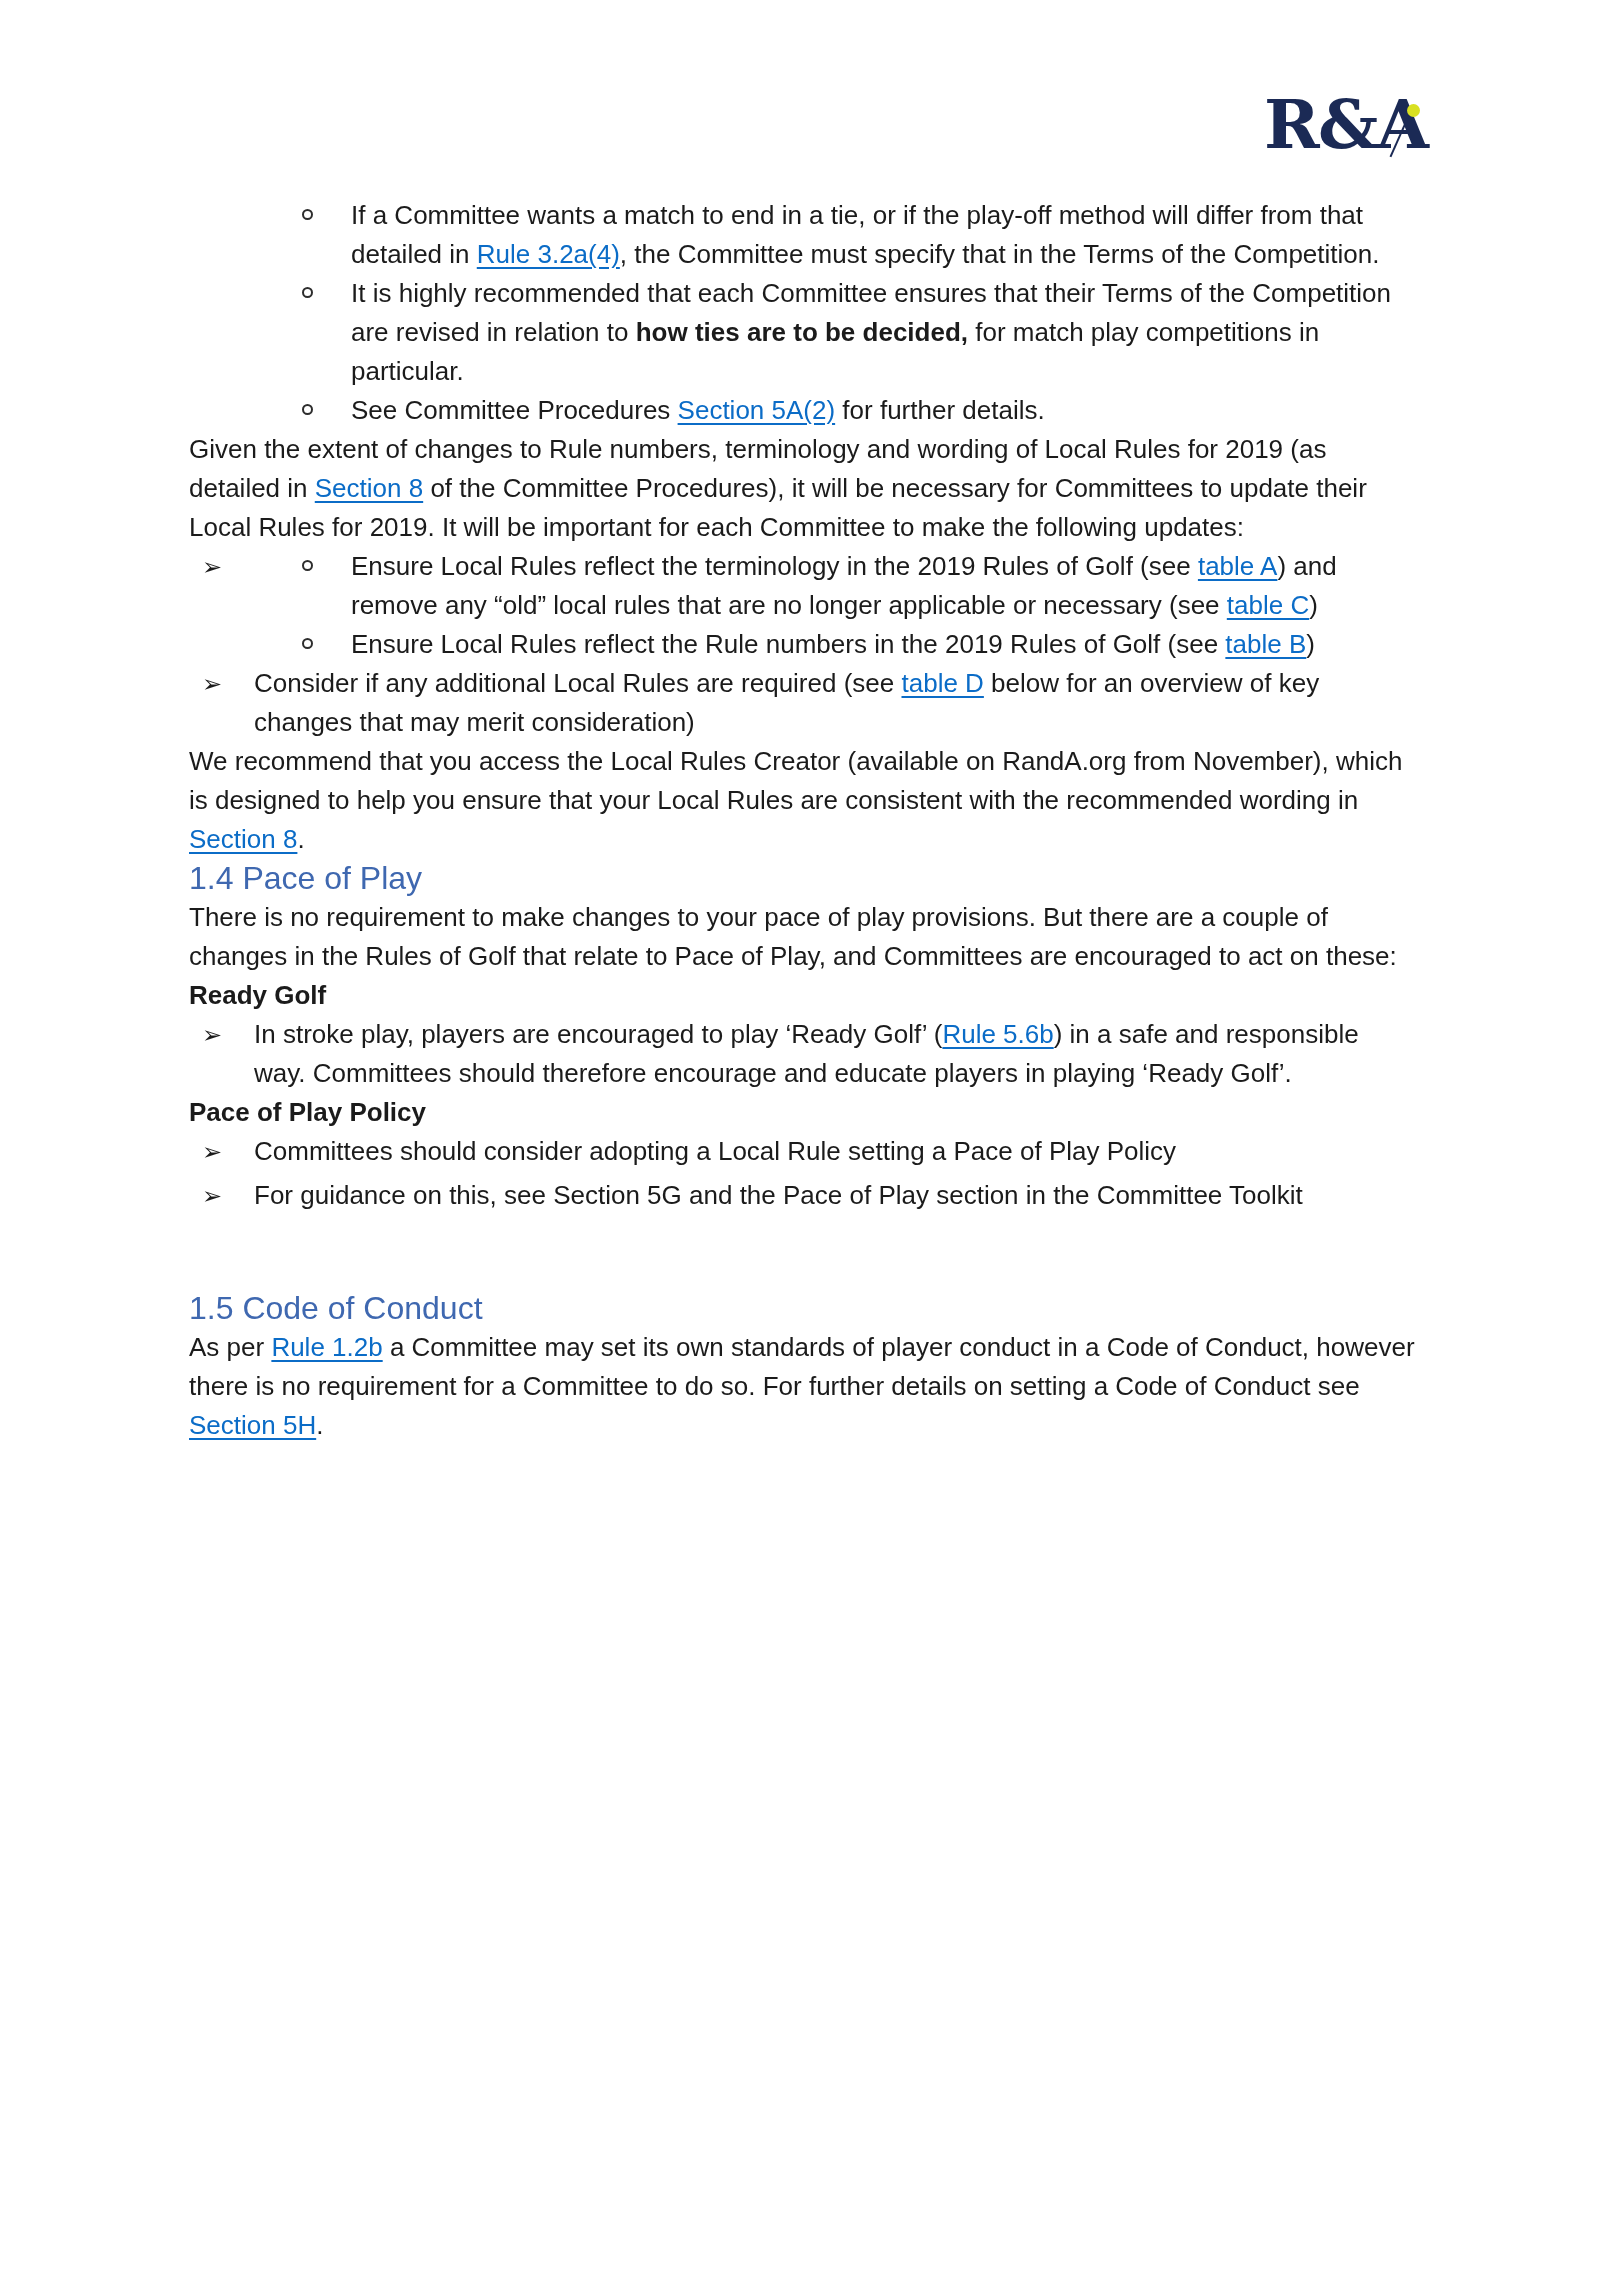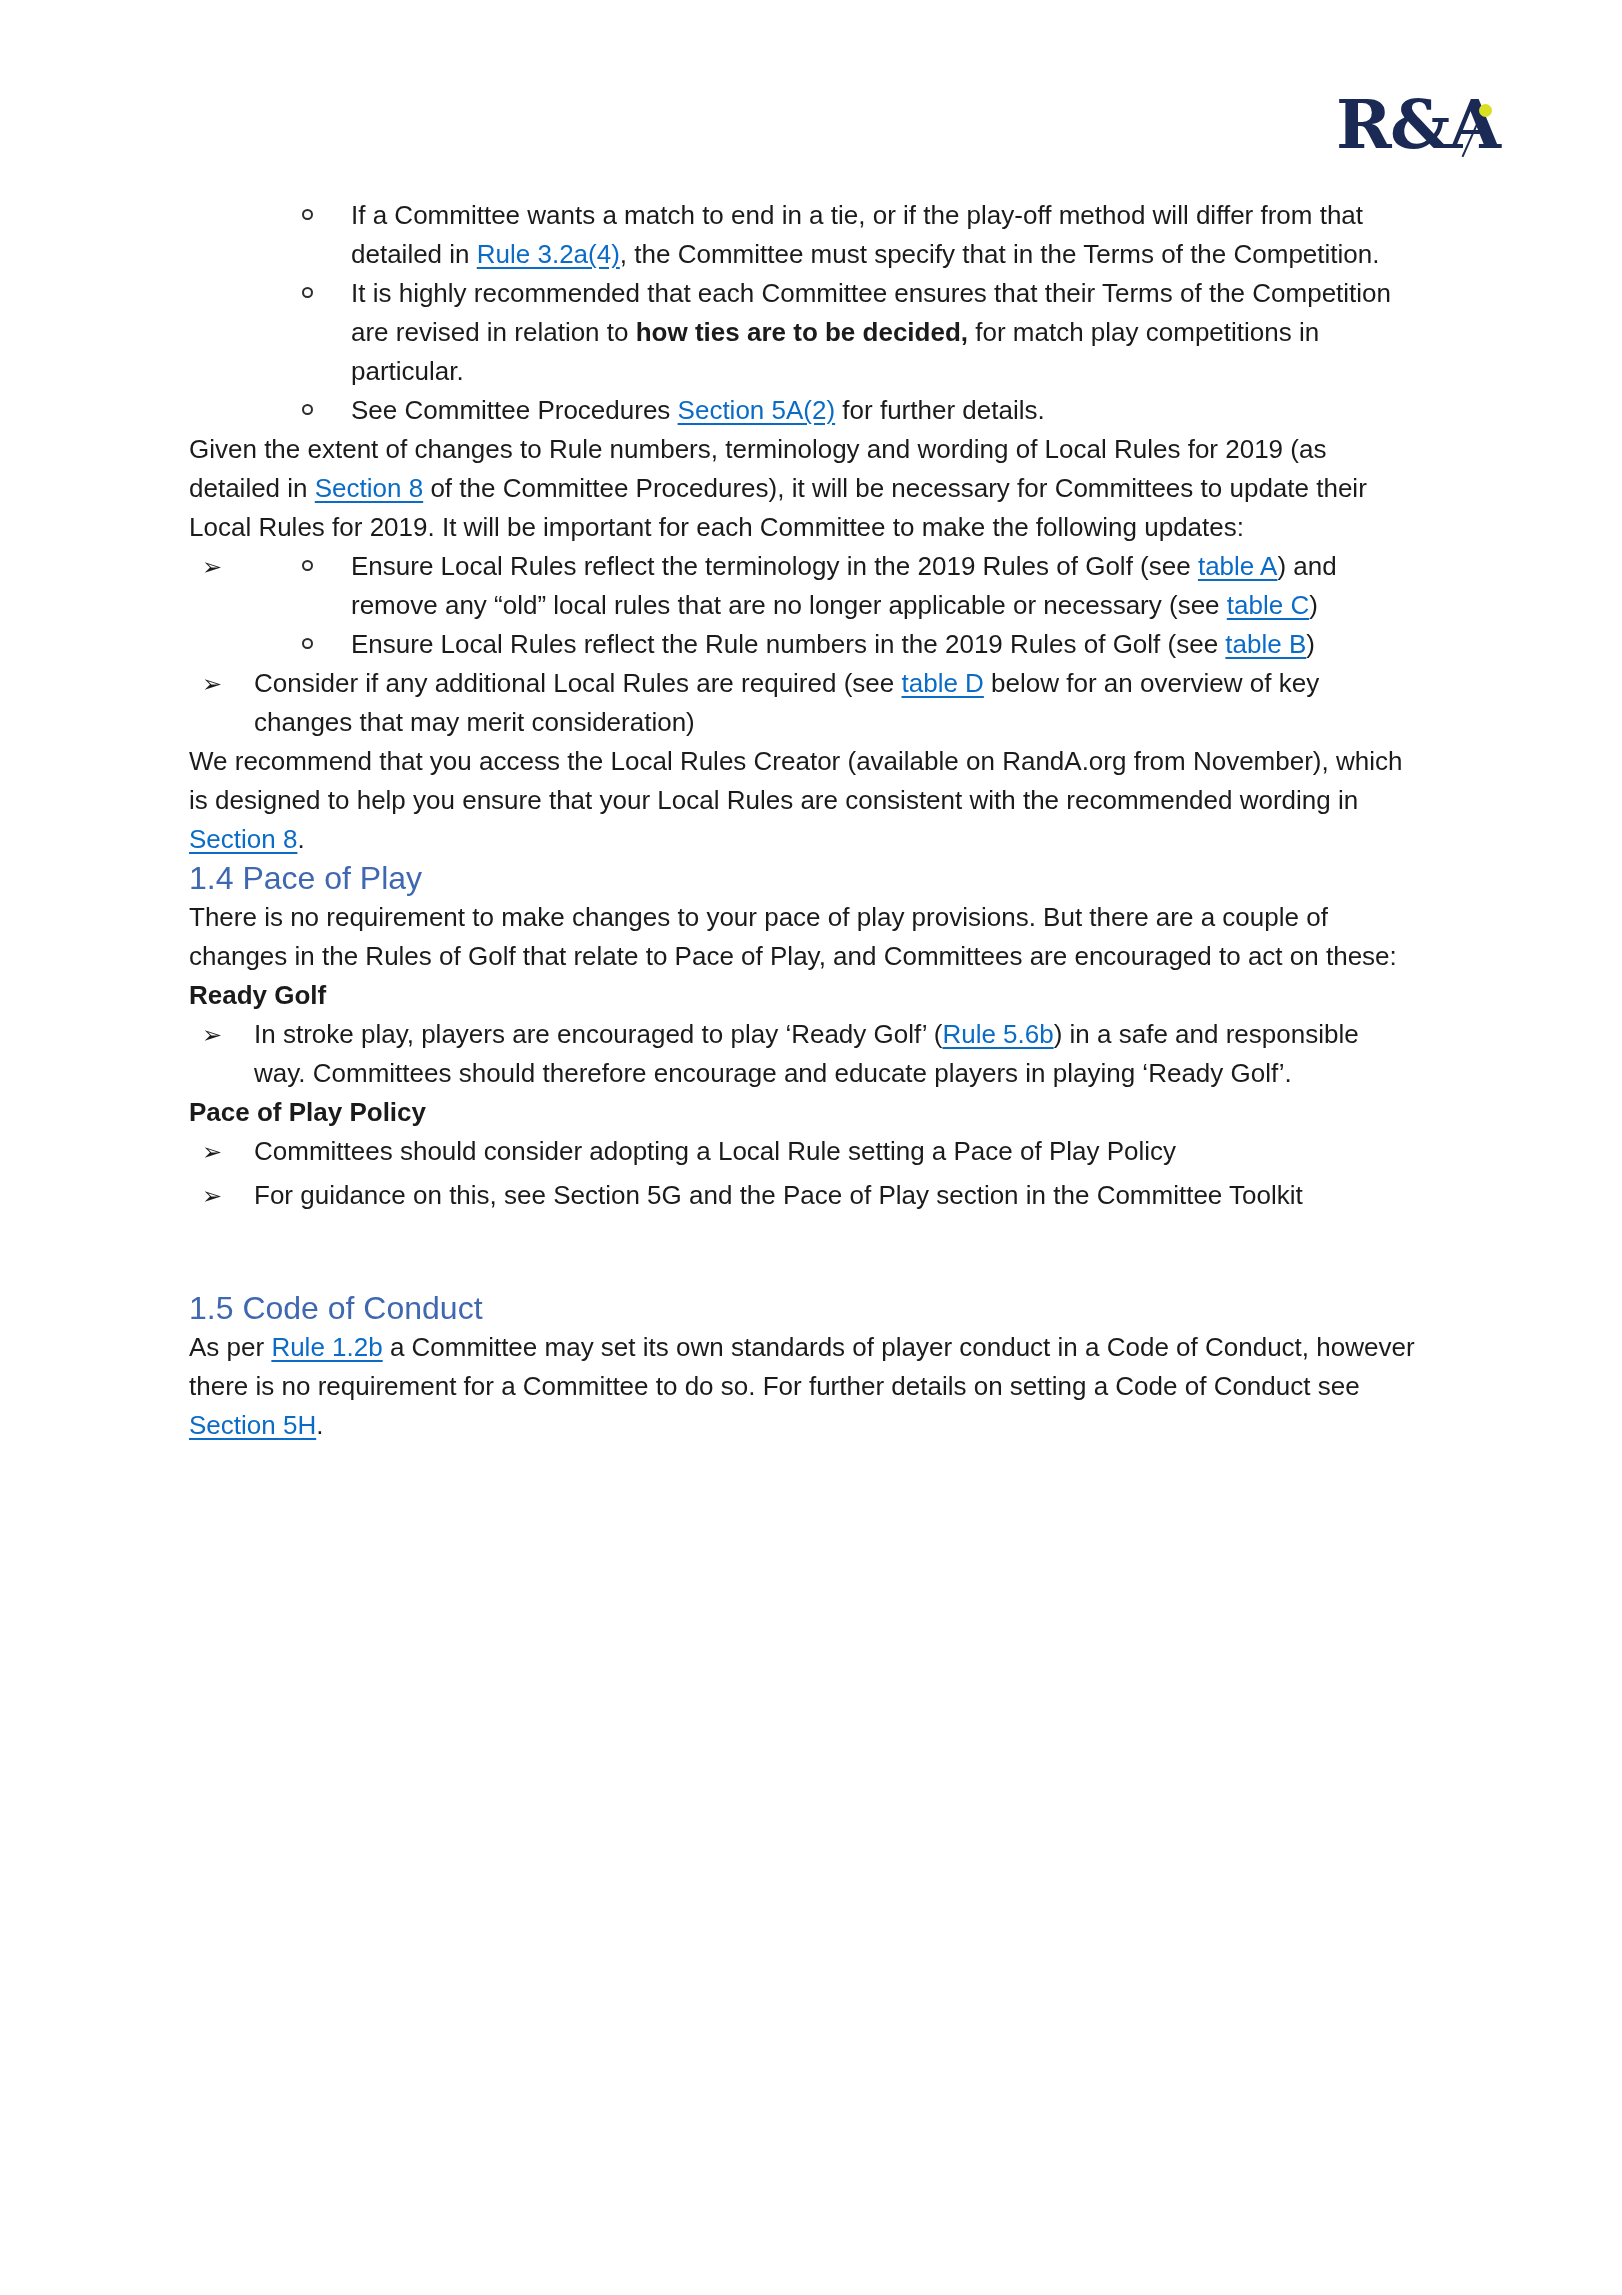--- a/index.html
+++ b/index.html
@@ -7,21 +7,21 @@
     position: relative;
     width: 1623px;
     height: 2295px;
     background: #ffffff;
     font-family: "Liberation Sans", "DejaVu Sans", sans-serif;
     color: #1b1b1b;
     overflow: hidden;
   }
 
   
-  .logo { position: absolute; left: 1336px; top: 91px; width: 170px; height: 77px; }
+  .logo { position: absolute; left: 1264px; top: 91px; width: 170px; height: 77px; }
   .logo-text {
     font-family: "DejaVu Serif", "Liberation Serif", serif;
     font-weight: 700;
     font-size: 67px;
     line-height: 67px;
     color: #1b2a55;
     letter-spacing: -1.6px;
   }
   .logo-stick {
     position: absolute; left: 135px; top: 21px;

